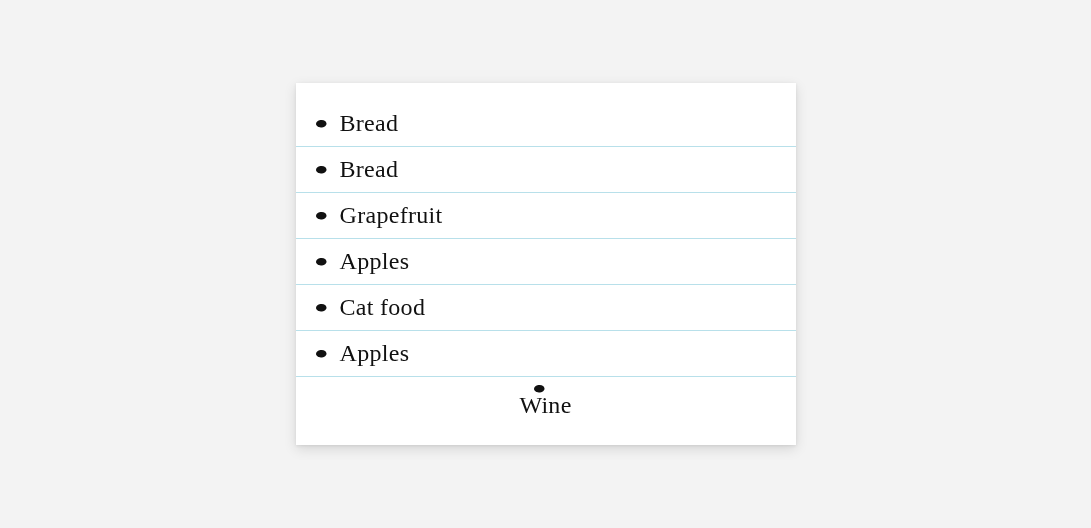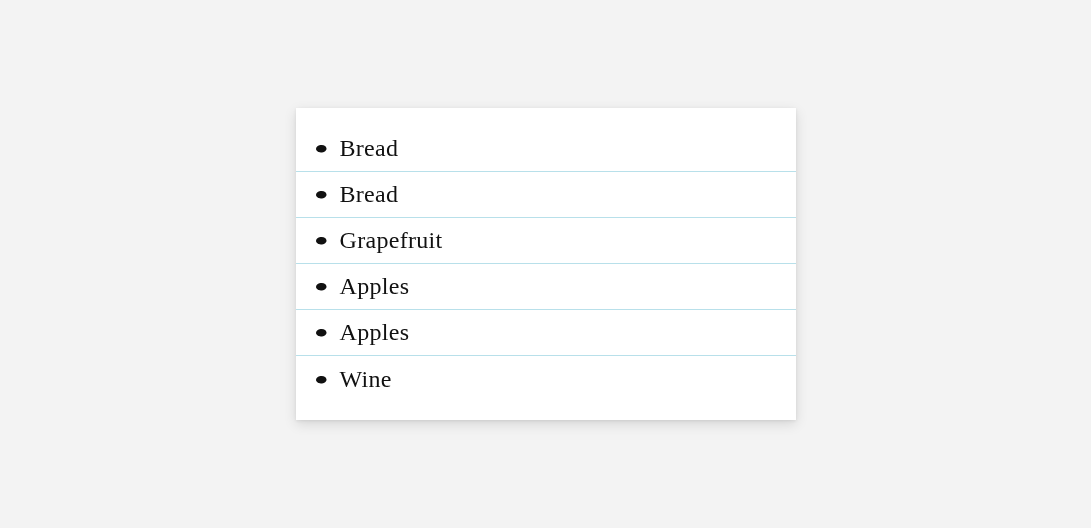--- a/index.html
+++ b/index.html
@@ -28,20 +28,21 @@
     }
     .list-item {
       border-bottom: 1px solid #b8e0ea;
       padding: 8px 20px 8px 20px;
       display: flex;
       align-items: center;
       min-height: 46px;
     }
     .list-item:last-child {
       border-bottom: none;
+      flex-direction: column;
     }
     .bullet {
       width: 10px;
       height: 7px;
       background: #111;
       border-radius: 50%;
       margin-right: 14px;
       flex-shrink: 0;
       transform: rotate(-8deg);
       box-shadow: 0.5px 0.5px 0 #111;
@@ -68,20 +69,24 @@
     <li class="list-item">
       <span class="bullet"></span>
       <span class="item-text">Grapefruit</span>
     </li>
     <li class="list-item">
       <span class="bullet"></span>
       <span class="item-text">Apples</span>
     </li>
     <li class="list-item">
       <span class="bullet"></span>
+      <span class="item-text">Cat food</span>
+    </li>
+    <li class="list-item">
+      <span class="bullet"></span>
       <span class="item-text">Apples</span>
     </li>
     <li class="list-item">
       <span class="bullet"></span>
       <span class="item-text">Wine</span>
     </li>
   </ul>
 </div>
 
 </body></html>

